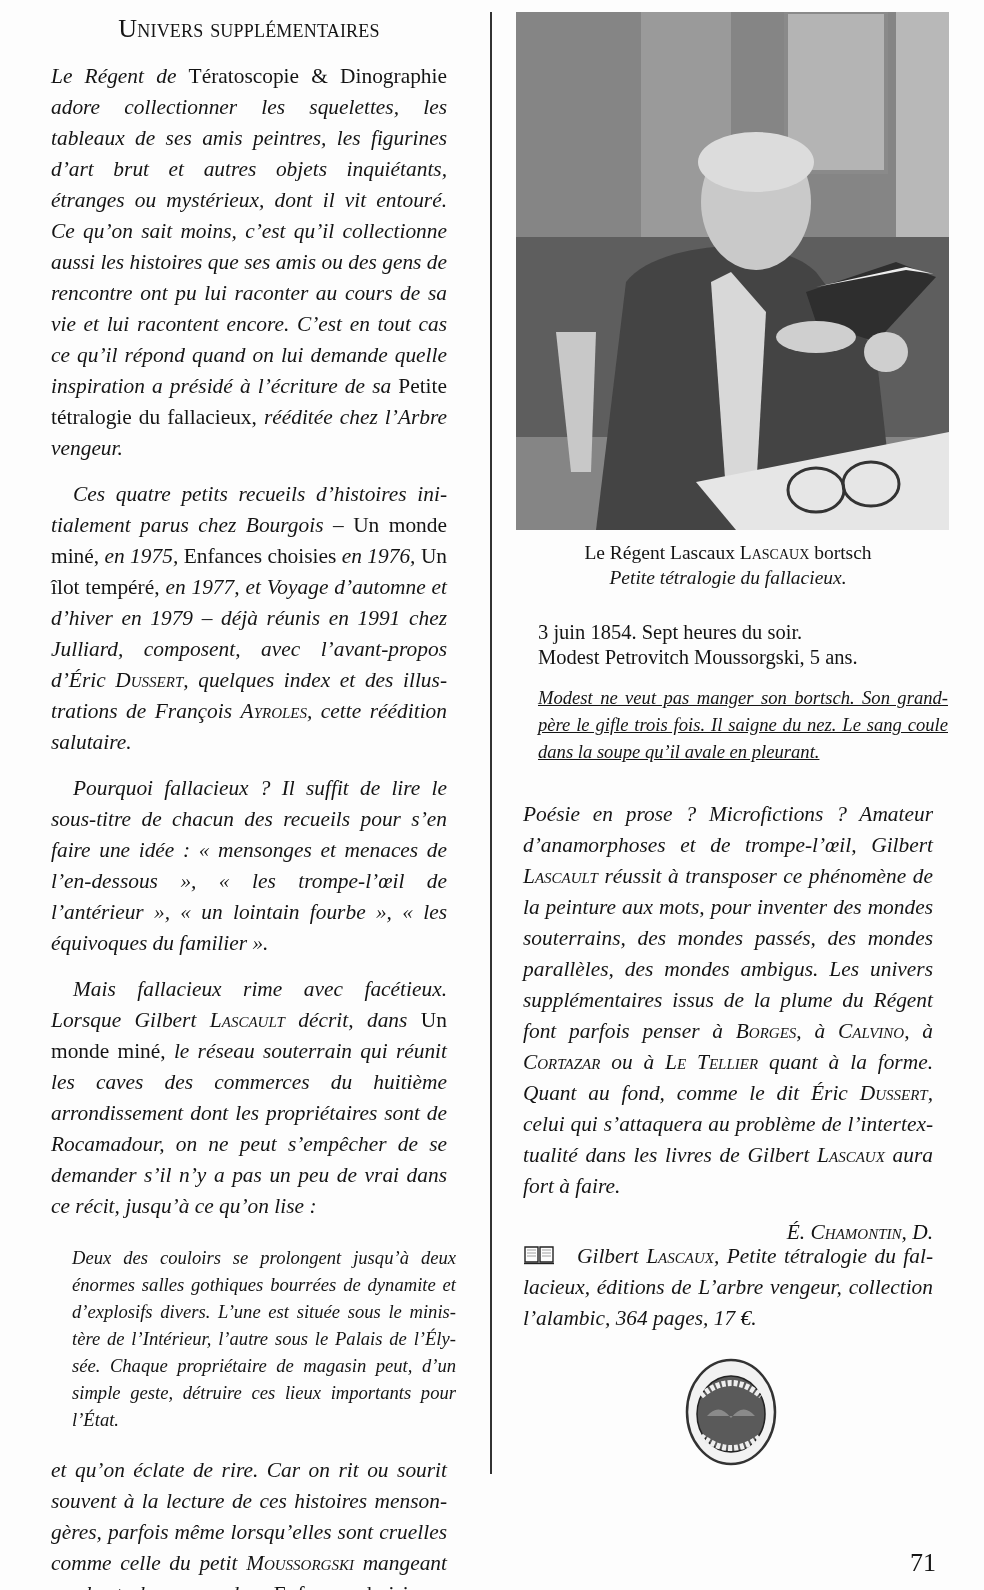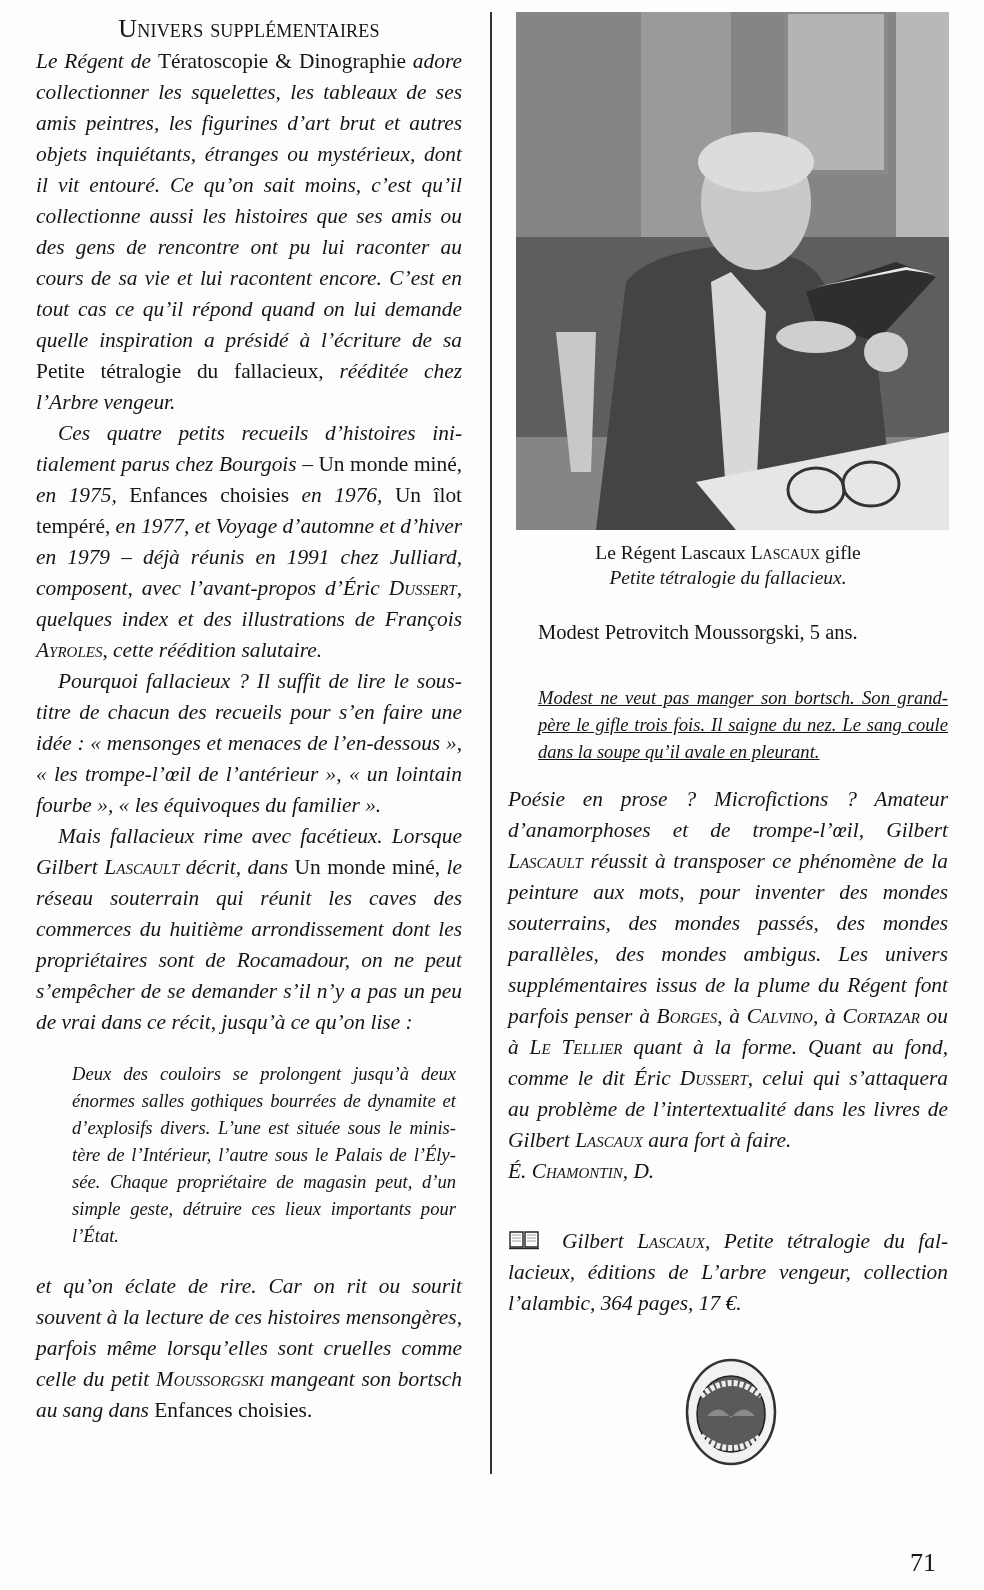--- a/index.html
+++ b/index.html
@@ -9,35 +9,35 @@
   }
   .col { position: absolute; }
   .left { left: 36px; top: 12px; width: 426px; }
   .right { left: 508px; top: 0; width: 440px; }
   .divider { position: absolute; left: 490px; top: 12px; width: 1.5px; height: 1462px; background: #333; }
   h1 {
     margin: 0; font-weight: normal; font-size: 26px; letter-spacing: 0.2px; line-height: 34px;
     font-variant: small-caps;
     text-align: center;
   }
-  p { margin: 0; font-size: 21.4px; line-height: 31px; text-align: justify; hyphens: manual; }
+  p { margin: 15px; font-size: 21.4px; line-height: 31px; text-align: justify; hyphens: manual; }
   .it { font-style: italic; text-align: center; }
   .rom { font-style: normal; }
   .sc { font-variant: small-caps; }
   .ind { text-indent: 22px; }
   .quote { margin: 22px 6px 22px 36px; font-size: 18.6px; line-height: 27px; font-style: italic; text-align: justify; }
   .photo {
     position: absolute; left: 8px; top: 12px; width: 433px; height: 518px;
     background: linear-gradient(180deg,#7b7b7b 0%,#8c8c8c 40%,#6a6a6a 100%); overflow: hidden;
   }
   .caption { position: absolute; top: 540px; left: 0; width: 440px; text-align: center; font-size: 19.5px; line-height: 25px; }
   .date-block { position: absolute; top: 620px; left: 30px; width: 420px; font-size: 20.5px; line-height: 25px; }
   .excerpt { position: absolute; top: 684px; left: 30px; width: 410px; font-size: 18.6px; line-height: 27px; font-style: italic; text-align: justify; text-decoration: underline; }
   .rbody { position: absolute; top: 784px; left: 0; width: 440px; }
-  .sig { text-align: left; font-style: italic; }
+  .sig { text-align: right; font-style: italic; }
   .biblio { position: absolute; top: 1226px; left: 0; width: 440px; }
   .book-icon { display: inline-block; width: 32px; height: 20px; margin-right: 22px; vertical-align: -2px; }
   .emblem { position: absolute; left: 175px; top: 1356px; width: 96px; height: 112px; }
   .page-num { position: absolute; right: 48px; bottom: 12px; font-size: 26px; }
 </style>
 </head>
 <body>
 
 <div class="divider"></div>
 
@@ -68,25 +68,26 @@
       <polygon points="300,275 390,255 418,262 390,258" fill="#eeeeee"></polygon>
       <ellipse cx="300" cy="325" rx="40" ry="16" fill="#cfcfcf"></ellipse>
       <ellipse cx="370" cy="340" rx="22" ry="20" fill="#cfcfcf"></ellipse>
       <polygon points="180,470 433,420 433,518 220,518" fill="#e6e6e6"></polygon>
       <ellipse cx="300" cy="478" rx="28" ry="22" fill="none" stroke="#333" stroke-width="3"></ellipse>
       <ellipse cx="355" cy="472" rx="28" ry="22" fill="none" stroke="#333" stroke-width="3"></ellipse>
     </svg>
   </div>
 
   <div class="caption">
-    <div><span>Le Régent Lascaux </span><span class="sc">Lascaux</span><span> gifle</span></div>
+    <div><span>Le Régent Lascaux </span><span class="sc">Lascaux</span><span> bortsch</span></div>
     <div class="it">Petite tétralogie du fallacieux.</div>
   </div>
 
   <div class="date-block">
+    <div>3 juin 1854. Sept heures du soir.</div>
     <div>Modest Petrovitch Moussorgski, 5 ans.</div>
   </div>
   <div class="excerpt">Modest ne veut pas manger son bortsch. Son grand-père le gifle trois fois. Il saigne du nez. Le sang coule dans la soupe qu’il avale en pleurant.</div>
 
   <div class="rbody">
     <p><span class="it">Poésie en prose ? Microfictions ? Amateur d’anamorphoses et de trompe-l’œil, Gilbert </span><span class="it sc">Lascault</span><span class="it"> réussit à transposer ce phénomène de la peinture aux mots, pour inventer des mondes souterrains, des mondes passés, des mondes parallèles, des mondes ambigus. Les univers supplémentaires issus de la plume du Régent font parfois penser à </span><span class="it sc">Borges</span><span class="it">, à </span><span class="it sc">Calvino</span><span class="it">, à </span><span class="it sc">Cortazar</span><span class="it"> ou à </span><span class="it sc">Le Tellier</span><span class="it"> quant à la forme. Quant au fond, comme le dit Éric </span><span class="it sc">Dussert</span><span class="it">, celui qui s’attaquera au problème de l’intertex­tualité dans les livres de Gilbert </span><span class="it sc">Lascaux</span><span class="it"> aura fort à faire.</span></p>
     <p class="sig"><span>É. </span><span class="sc">Chamontin</span><span>, D.</span></p>
   </div>
 
   <div class="biblio">

